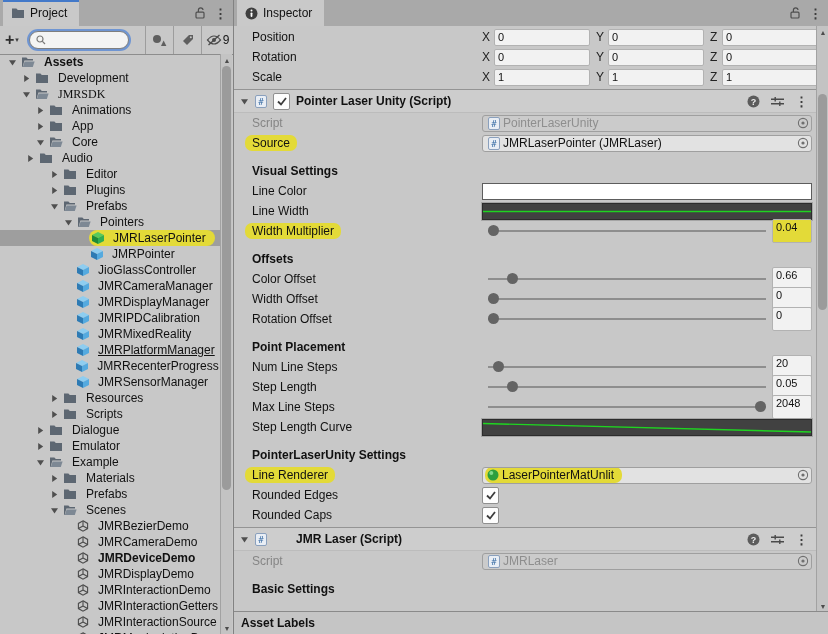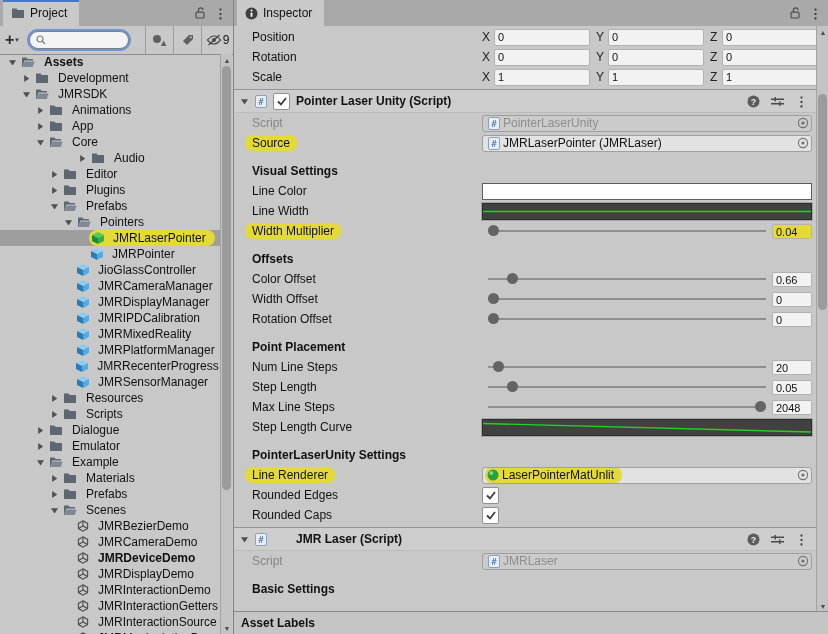--- a/index.html
+++ b/index.html
@@ -76,21 +76,21 @@
   .obj-inner{display:inline-flex;align-items:center;gap:3px;padding:0 3px;white-space:nowrap;}
   .obj-inner.marker{background:var(--hl);border-radius:7px;padding:1px 8px 1px 2px;}
   .picker{margin-left:auto;flex:0 0 16px;display:flex;align-items:center;justify-content:center;
           align-self:stretch;}
   .colorswatch{flex:1;height:15px;background:#ffffff;border:1px solid #5d5d5d;}
   .curvefield{flex:1;height:15px;background:#414141;border:1px solid #2c2c2c;box-shadow:0 0 0 1px #a5a5a5;}
   .curvefield svg{display:block;width:100%;height:100%;}
   .sliderwrap{position:relative;flex:1;height:14px;margin:0 6px;}
   .track{position:absolute;left:0;right:0;top:6px;height:2px;background:#8e8e8e;}
   .thumb{position:absolute;top:1px;width:11px;height:11px;border-radius:50%;background:#646464;}
-  .valbox{flex:0 0 40px;height:15px;background:#f2f2f2;border:1px solid #b2b2b2;border-radius:2px;
+  .valbox{flex:0 0 40px;height:24px;background:#f2f2f2;border:1px solid #b2b2b2;border-radius:2px;
           padding-left:3px;font-size:11px;line-height:15px;box-sizing:border-box;}
   .valbox.hl{background:var(--hl);}
   .cbox{width:15px;height:15px;background:#fdfdfd;border:1px solid #8f8f8f;border-radius:2px;
         display:flex;align-items:center;justify-content:center;}
   #footer{position:absolute;left:234px;right:0;bottom:0;height:22px;background:#c5c5c5;
           border-top:1px solid #8a8a8a;display:flex;align-items:center;font-weight:bold;padding-left:7px;}
 </style>
 </head>
 <body>
 
@@ -207,21 +207,21 @@
         </span>
         <span class="hl-wrap">
           <span class="icn">
             <svg width="14" height="12" viewBox="0 0 14 12">
               <path d="M1 1.5h4.4L6.8 3H13v8H1z" fill="#5d6772"></path>
             </svg>
           </span>
           <span class="tlabel">Development</span>
         </span>
       </div>
-      <div class="trow" style="padding-left: 20px;">
+      <div class="trow" style="padding-left: 20px; font-family: Liberation Serif, serif;">
         <span class="arrow">
           <svg width="9" height="9" viewBox="0 0 9 9">
             <path d="M1 2.2h7L4.5 7.5z" fill="#4f4f4f"></path>
           </svg>
         </span>
         <span class="hl-wrap">
           <span class="icn">
             <svg width="14" height="12" viewBox="0 0 14 12">
               <path d="M1 1.5h4.4L6.8 3H12v1.6H3.4L1.6 11H1z" fill="#5d6772"></path>
               <path d="M3.6 5.4H13.6L11.8 11H1.8z" fill="#7d8894"></path>
@@ -269,21 +269,21 @@
         <span class="hl-wrap">
           <span class="icn">
             <svg width="14" height="12" viewBox="0 0 14 12">
               <path d="M1 1.5h4.4L6.8 3H12v1.6H3.4L1.6 11H1z" fill="#5d6772"></path>
               <path d="M3.6 5.4H13.6L11.8 11H1.8z" fill="#7d8894"></path>
             </svg>
           </span>
           <span class="tlabel">Core</span>
         </span>
       </div>
-      <div class="trow" style="padding-left: 76px;">
+      <div class="trow" style="padding-left: 24px;">
         <span class="arrow">
           <svg width="9" height="9" viewBox="0 0 9 9">
             <path d="M2.2 1l5 3.5-5 3.5z" fill="#4f4f4f"></path>
           </svg>
         </span>
         <span class="hl-wrap">
           <span class="icn">
             <svg width="14" height="12" viewBox="0 0 14 12">
               <path d="M1 1.5h4.4L6.8 3H13v8H1z" fill="#5d6772"></path>
             </svg>
@@ -437,21 +437,21 @@
           <span class="icn">
             <svg width="12" height="12" viewBox="0 0 12 12">
               <polygon points="6,0 12,3 6,6 0,3" fill="#8ecdf0"></polygon>
               <polygon points="0,3 6,6 6,12 0,9" fill="#2e7bb4"></polygon>
               <polygon points="12,3 6,6 6,12 12,9" fill="#55aadf"></polygon>
             </svg>
           </span>
           <span class="tlabel">JMRMixedReality</span>
         </span>
       </div>
-      <div class="trow" style="padding-left: 62px;">
+      <div class="trow" style="padding-left: 62px; text-decoration: underline;">
         <span class="arrow"></span>
         <span class="hl-wrap">
           <span class="icn">
             <svg width="12" height="12" viewBox="0 0 12 12">
               <polygon points="6,0 12,3 6,6 0,3" fill="#8ecdf0"></polygon>
               <polygon points="0,3 6,6 6,12 0,9" fill="#2e7bb4"></polygon>
               <polygon points="12,3 6,6 6,12 12,9" fill="#55aadf"></polygon>
             </svg>
           </span>
           <span class="tlabel">JMRPlatformManager</span>

